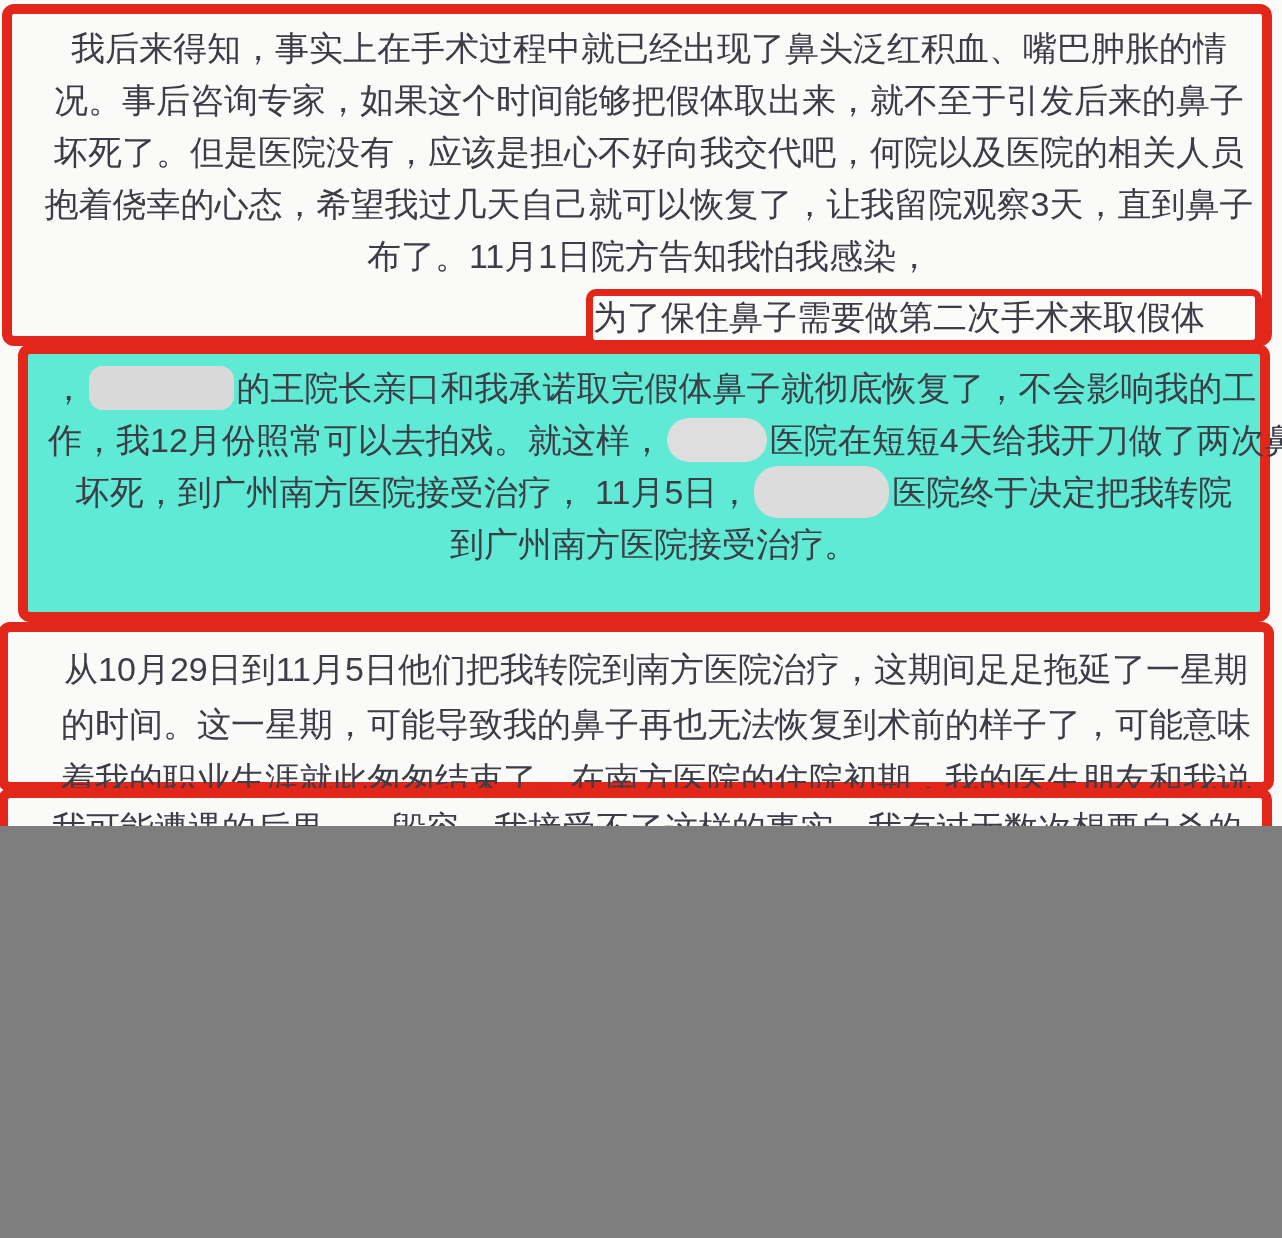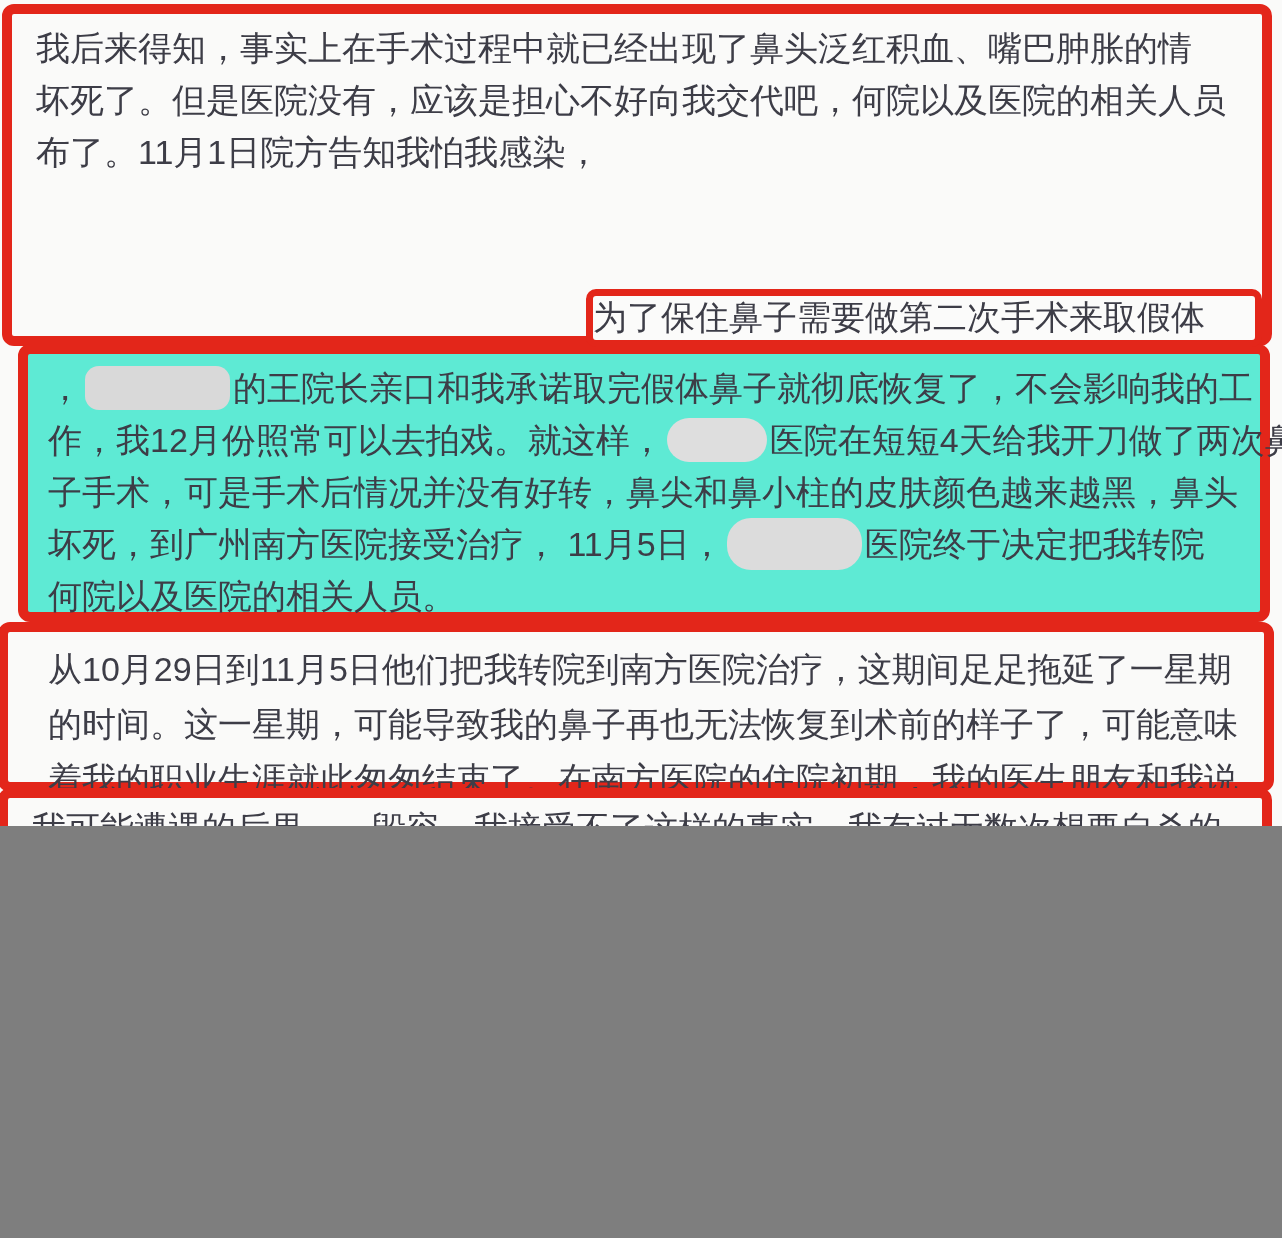--- a/index.html
+++ b/index.html
@@ -21,21 +21,21 @@
   .redbox {
     position: absolute;
     border: 10px solid #e3261a;
     border-radius: 12px;
     box-sizing: border-box;
   }
   #box1 { left: 2px;  top: 4px;   width: 1270px; height: 342px; z-index: 1; }
   #box2 { left: 18px; top: 344px; width: 1252px; height: 278px; z-index: 2; background: #5eead4; }
   #box3 { left: -2px; top: 622px; width: 1276px; height: 170px; z-index: 1; }
   #box4 { left: -2px; top: 788px; width: 1274px; height: 260px; z-index: 1; }
-  .lines { position: relative; }
+  .lines { position: relative; text-align: center; }
   #box1 .lines { padding: 8px 0 0 24px; }
   #box2 .lines { padding: 8px 0 0 20px; }
   #box3 .lines { padding: 10px 0 0 40px; }
   #box4 .lines { padding: 4px 0 0 24px; }
   .tline {
     font-size: 34px;
     line-height: 52px;
     white-space: nowrap;
     letter-spacing: 0px;
     color: #3d3d47;
@@ -80,36 +80,37 @@
   }
 </style>
 </head>
 <body>
 
 <div class="canvas">
 
   <div id="box1" class="redbox">
     <div class="lines">
       <div class="tline">我后来得知，事实上在手术过程中就已经出现了鼻头泛红积血、嘴巴肿胀的情</div>
+      <div class="tline">况。事后咨询专家，如果这个时间能够把假体取出来，就不至于引发后来的鼻子</div>
       <div class="tline">坏死了。但是医院没有，应该是担心不好向我交代吧，何院以及医院的相关人员</div>
+      <div class="tline">抱着侥幸的心态，希望我过几天自己就可以恢复了，让我留院观察3天，直到鼻子</div>
       <div class="tline">布了。11月1日院方告知我怕我感染，</div>
     </div>
   </div>
 
   <div id="highlight-box">
     <span>为了保住鼻子需要做第二次手术来取假体</span>
   </div>
 
   <div id="box2" class="redbox">
     <div class="lines">
       <div class="tline"><span>，</span><span class="censor b1"></span><span>的王院长亲口和我承诺取完假体鼻子就彻底恢复了，不会影响我的工</span></div>
       <div class="tline"><span>作，我12月份照常可以去拍戏。就这样，</span><span class="censor b2"></span><span>医院在短短4天给我开刀做了两次鼻</span></div>
-      <div class="tline">子手术，可是手术后情况并没有好转，鼻尖和鼻小柱的皮肤颜色越来越黑，鼻头</div>
       <div class="tline"><span>坏死，到广州南方医院接受治疗， 11月5日，</span><span class="censor b3"></span><span>医院终于决定把我转院</span></div>
-      <div class="tline">何院以及医院的相关人员。</div>
+      <div class="tline">到广州南方医院接受治疗。</div>
     </div>
   </div>
 
   <div id="box3" class="redbox">
     <div class="lines">
       <div class="tline">从10月29日到11月5日他们把我转院到南方医院治疗，这期间足足拖延了一星期</div>
       <div class="tline">的时间。这一星期，可能导致我的鼻子再也无法恢复到术前的样子了，可能意味</div>
       <div class="tline">着我的职业生涯就此匆匆结束了。在南方医院的住院初期，我的医生朋友和我说</div>
     </div>
   </div>

